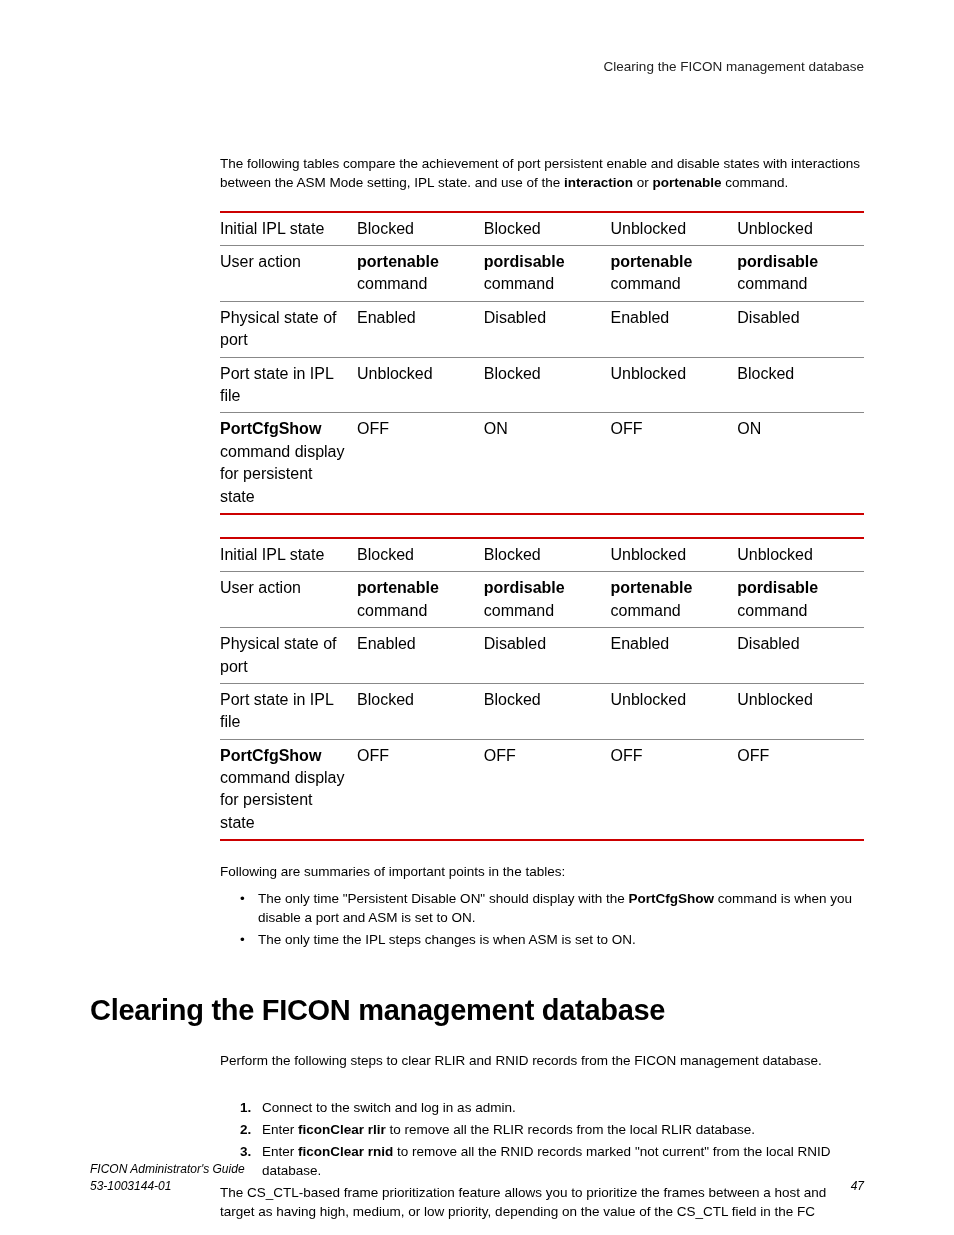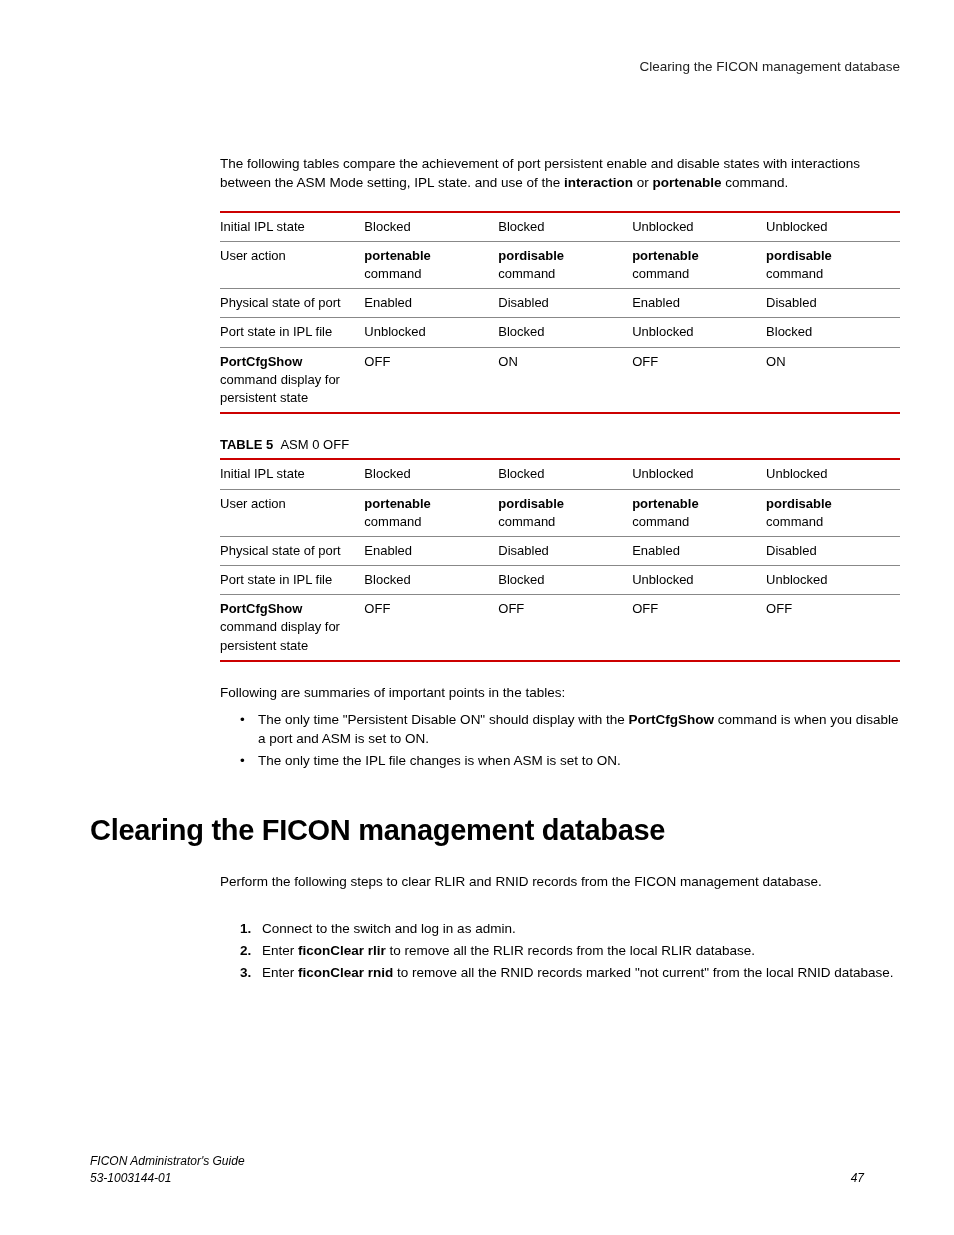--- a/index.html
+++ b/index.html
@@ -7,21 +7,21 @@
     font-family: Arial, Helvetica, sans-serif;
     font-size: 13.5px;
     color: #000;
     background: #fff;
     width: 954px;
     height: 1235px;
     position: relative;
     line-height: 1.4;
   }
   .page {
-    padding: 58px 54px 0 90px;
+    padding: 58px 90px 0 90px;
   }
   .running-header {
     text-align: right;
     font-size: 13.5px;
     color: #222;
     margin-bottom: 78px;
   }
   .content {
     padding-left: 130px;
   }
@@ -33,21 +33,21 @@
   .table-caption {
     font-size: 13px;
     margin-top: 6px;
     margin-bottom: 4px;
   }
   .table-caption .tlabel { font-weight: bold; }
 
   table.data {
     width: 100%;
     border-collapse: collapse;
-    font-size: 13px;
+    font-size: 16px;
     margin-bottom: 22px;
   }
   table.data td {
     padding: 5px 6px 5px 0;
     vertical-align: top;
     border-bottom: 1px solid #888;
   }
   table.data tr.top td { border-top: 2px solid #c00; }
   table.data tr.last td { border-bottom: 2px solid #c00; }
   table.data td:first-child { width: 138px; }
@@ -92,21 +92,21 @@
   }
   ol.steps li::before {
     content: counter(step) ".";
     position: absolute;
     left: 0;
     font-weight: bold;
   }
 
   .footer {
     position: absolute;
-    bottom: 48px;
+    bottom: 40px;
     left: 90px;
     right: 90px;
     font-size: 12px;
     font-style: italic;
     display: flex;
     justify-content: space-between;
     align-items: flex-end;
     margin-top: 20px;
   }
   .footer .right { font-style: italic; }
@@ -155,23 +155,20 @@
       <tr class="last">
         <td><span class="bold">PortCfgShow</span><br><span>command display for persistent state</span></td>
         <td class="col">OFF</td>
         <td class="col">ON</td>
         <td class="col">OFF</td>
         <td class="col">ON</td>
       </tr>
     </tbody>
       </table>
 
-    <div class="table-caption">
-      <span class="tlabel">TABLE 5</span>&nbsp;&nbsp;<span>ASM 0 OFF</span>
-    </div>
     <table class="data">
       <tbody>
           <tr class="top">
         <td>Initial IPL state</td>
         <td class="col">Blocked</td>
         <td class="col">Blocked</td>
         <td class="col">Unblocked</td>
         <td class="col">Unblocked</td>
       </tr>
       <tr>
@@ -201,34 +198,37 @@
         <td class="col">OFF</td>
         <td class="col">OFF</td>
         <td class="col">OFF</td>
       </tr>
     </tbody>
       </table>
 
     <p class="para" style="margin-bottom:8px">Following are summaries of important points in the tables:</p>
     <ul class="bullets">
       <li><span>The only time "Persistent Disable ON" should display with the </span><span class="bold">PortCfgShow</span><span> command is when you disable a port and ASM is set to ON.</span></li>
-      <li><span>The only time the IPL file changes is when ASM is set to ON.</span></li>
+      <li><span>The only time the IPL steps changes is when ASM is set to ON.</span></li>
     </ul>
   </div>
 
   <h1 class="section">Clearing the FICON management database</h1>
   <div class="content">
     <p class="para" style="margin-bottom:28px">Perform the following steps to clear RLIR and RNID records from the FICON management database.</p>
     <ol class="steps">
       <li><span>Connect to the switch and log in as admin.</span></li>
       <li><span>Enter </span><span class="bold">ficonClear rlir</span><span> to remove all the RLIR records from the local RLIR database.</span></li>
       <li><span>Enter </span><span class="bold">ficonClear rnid</span><span> to remove all the RNID records marked "not current" from the local RNID database.</span></li>
     </ol>
   </div>
 
+  <div class="content">
+    <p class="para">The CS_CTL-based frame prioritization feature allows you to prioritize the frames between a host and target as having high, medium, or low priority, depending on the value of the CS_CTL field in the FC</p>
+  </div>
 </div>
 
 <div class="footer">
   <div>
     <div>FICON Administrator's Guide</div>
     <div>53-1003144-01</div>
   </div>
   <div class="right">47</div>
 </div>
 

